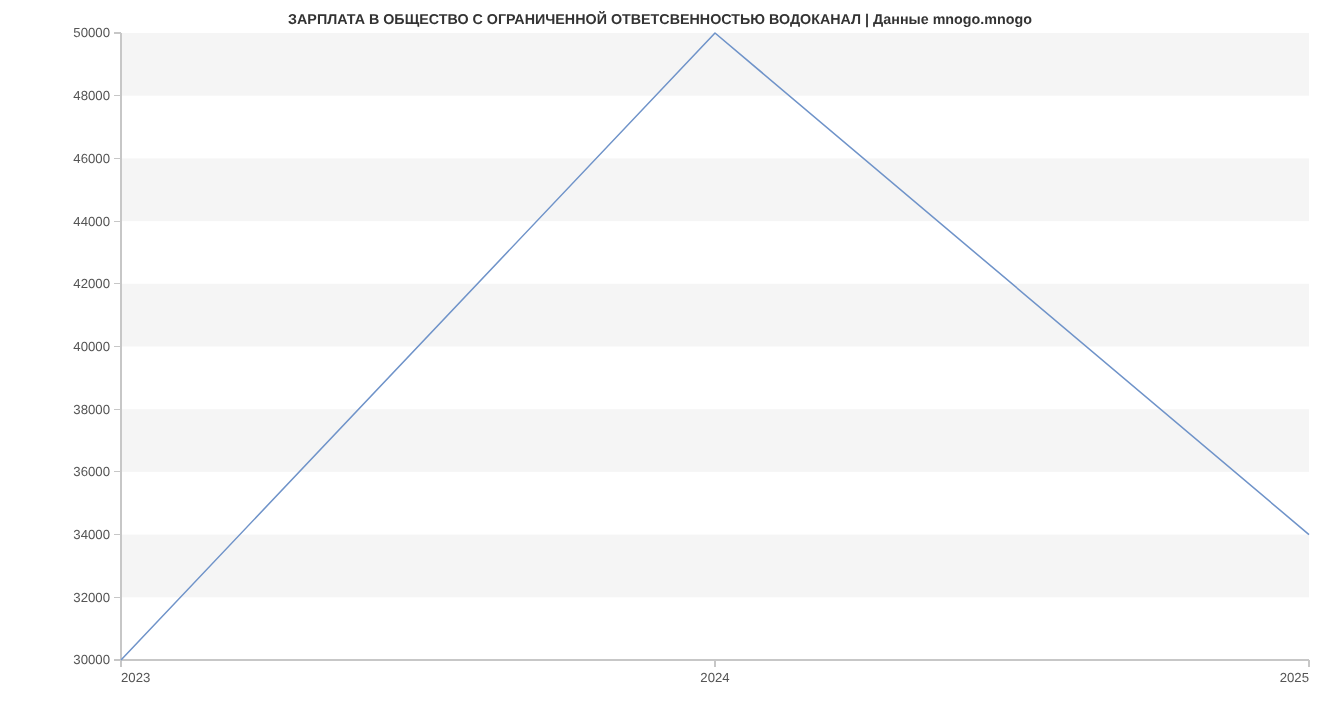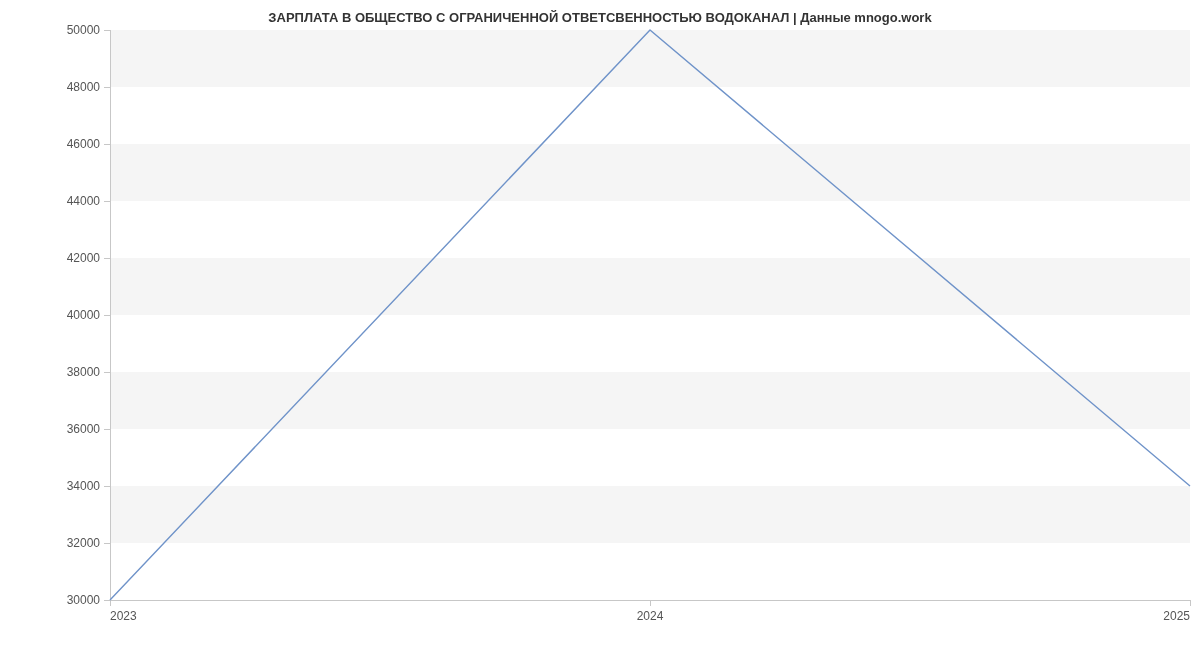--- a/index.html
+++ b/index.html
@@ -32,21 +32,21 @@
   svg { display: block; }
   .grid-band { fill: #f5f5f5; }
   .axis-line { stroke: #c7c7c7; stroke-width: 1; shape-rendering: crispEdges; }
   .tick-line { stroke: #c7c7c7; stroke-width: 1; shape-rendering: crispEdges; }
   .tick-label { fill: #555; font-size: 12px; }
   .series-line { fill: none; stroke: #6f93c9; stroke-width: 1.4; stroke-linejoin: round; }
 </style>
 </head>
 <body>
 
-<div class="title">ЗАРПЛАТА В ОБЩЕСТВО С ОГРАНИЧЕННОЙ ОТВЕТСВЕННОСТЬЮ ВОДОКАНАЛ | Данные mnogo.work</div>
+<div class="title">ЗАРПЛАТА В ОБЩЕСТВО С ОГРАНИЧЕННОЙ ОТВЕТСВЕННОСТЬЮ ВОДОКАНАЛ | Данные mnogo.mnogo</div>
 
 <div class="chart-wrap">
   <svg id="chart-svg" width="1200" height="650">
       <rect x="110" y="486" width="1080" height="57" class="grid-band"></rect>
       <rect x="110" y="372" width="1080" height="57" class="grid-band"></rect>
       <rect x="110" y="258" width="1080" height="57" class="grid-band"></rect>
       <rect x="110" y="144" width="1080" height="57" class="grid-band"></rect>
       <rect x="110" y="30" width="1080" height="57" class="grid-band"></rect>
       <line x1="110" y1="30" x2="110" y2="600" class="axis-line"></line>
       <line x1="110" y1="600" x2="1190" y2="600" class="axis-line"></line>

